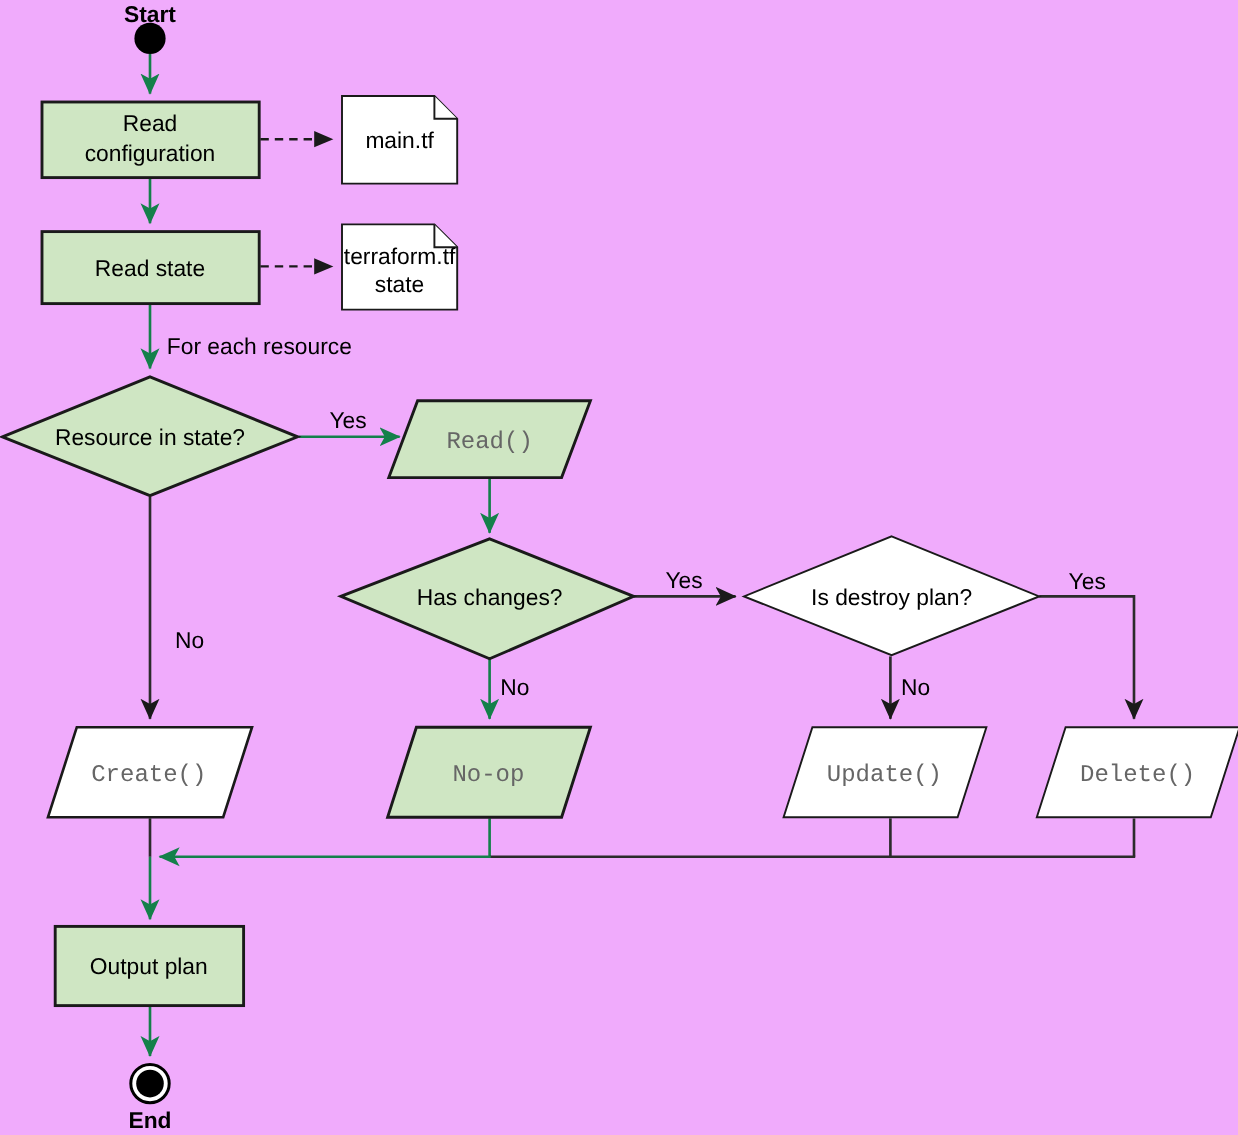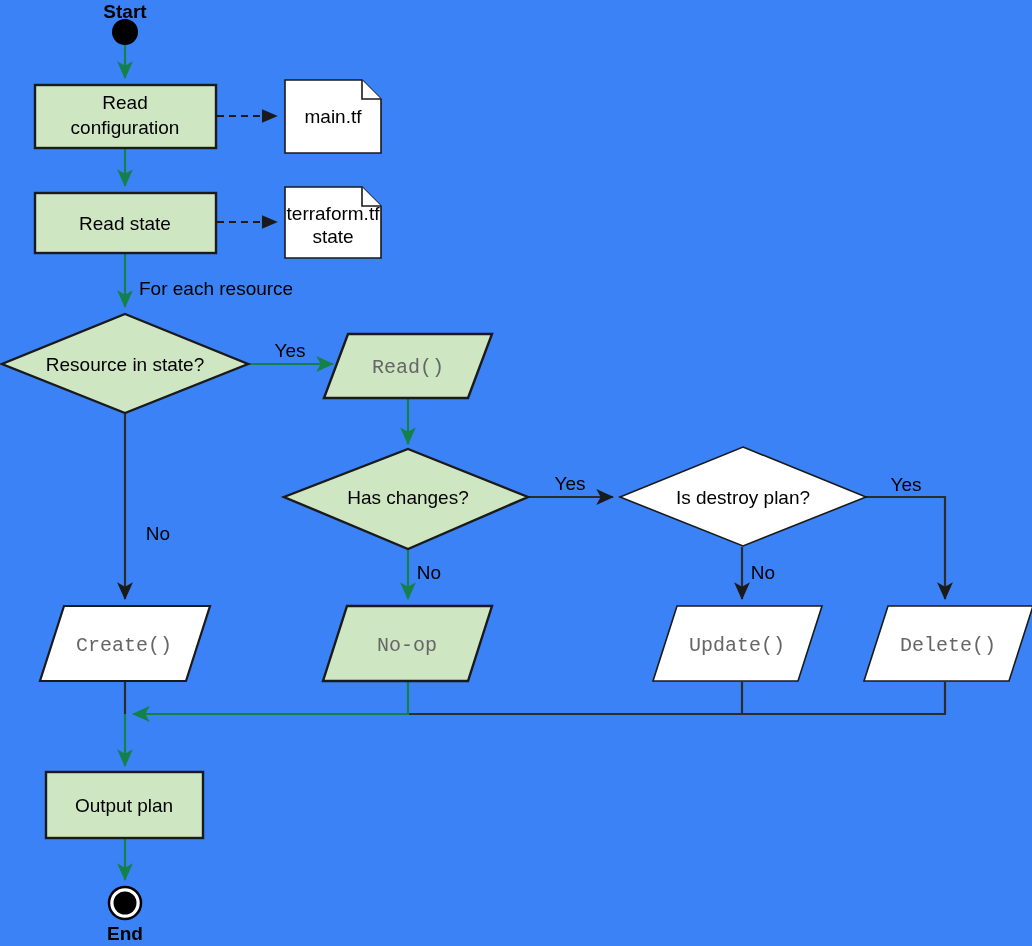--- a/index.html
+++ b/index.html
@@ -8,21 +8,21 @@
     padding: 0;
     background: #ffffff;
   }
   body {
     font-family: "Liberation Sans", sans-serif;
   }
   #stage {
     position: relative;
     width: 1032px;
     height: 946px;
-    background: #3b82f6;
+    background: #f0abfc;
     overflow: hidden;
   }
   #stage svg {
     position: absolute;
     left: 0;
     top: 0;
   }
   .lbl {
     font-family: "Liberation Sans", sans-serif;
     font-size: 19px;

